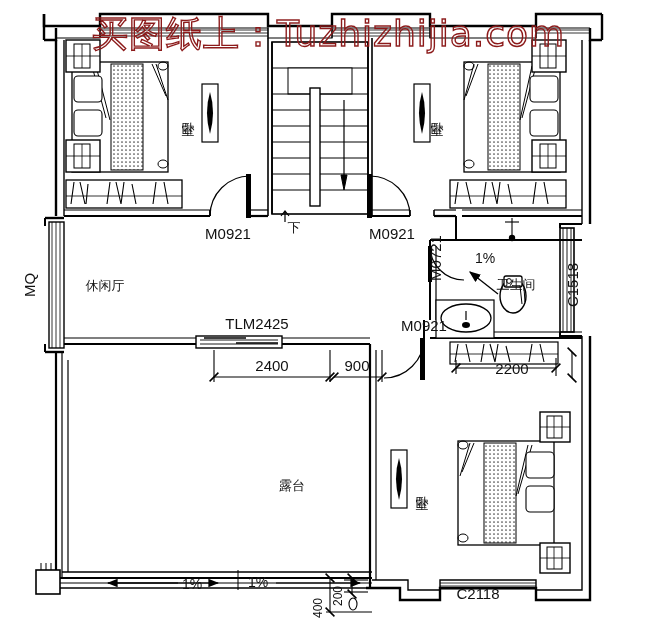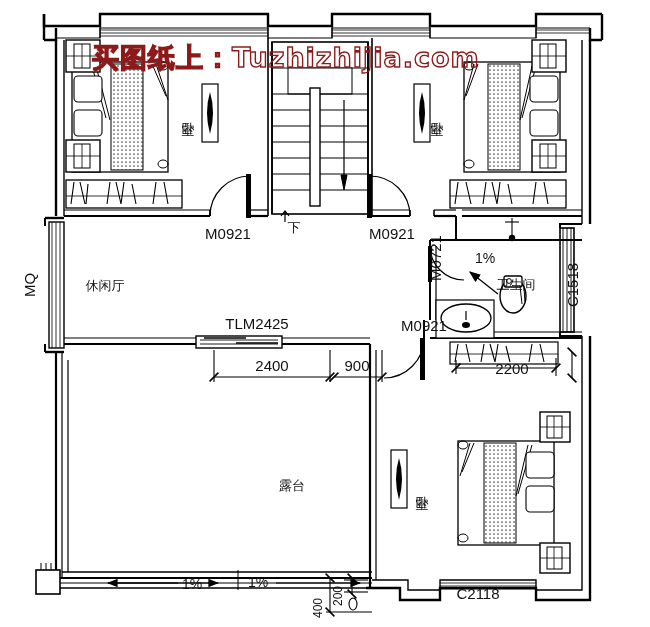--- a/index.html
+++ b/index.html
@@ -1,20 +1,20 @@
 <!DOCTYPE html>
 <html><head>
 <meta charset="utf-8">
 <style>
   html,body{margin:0;padding:0;background:#ffffff;}
   body{font-family:"Liberation Sans", sans-serif;}
   #stage{position:relative;width:650px;height:627px;overflow:hidden;background:#ffffff;}
   #plan{position:absolute;left:0;top:0;width:650px;height:627px;}
-  .wm{position:absolute;left:92px;top:36px;width:470px;height:44px;
-      font-family:"DejaVu Sans", sans-serif;font-weight:700;font-size:27px;
+  .wm{position:absolute;left:92px;top:12px;width:470px;height:44px;
+      font-family:"DejaVu Sans", sans-serif;font-weight:400;font-size:36px;
       letter-spacing:1px;color:rgba(255,255,255,0);
       -webkit-text-stroke:1.4px #8c1a1a;
       white-space:nowrap;line-height:44px;pointer-events:none;}
 </style>
 </head>
 <body>
 
 <div id="stage">
 
   <svg id="plan" viewBox="0 0 650 627">

